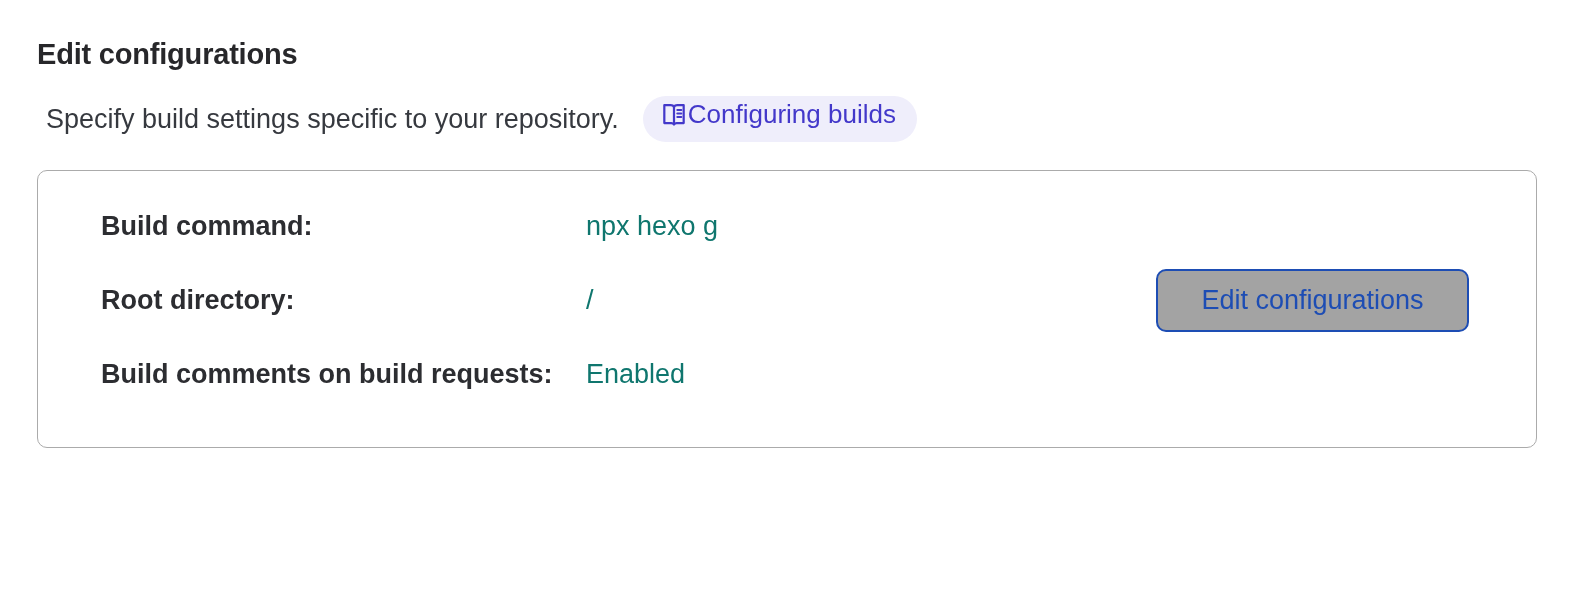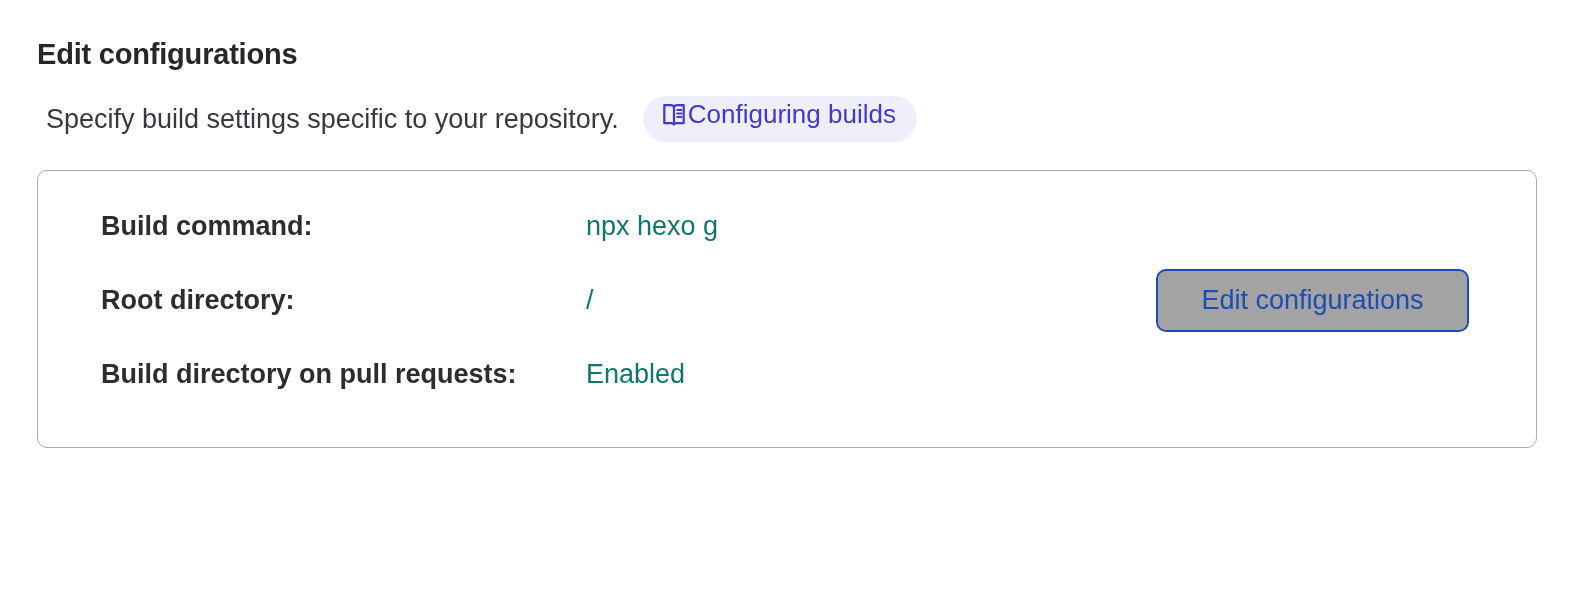--- a/index.html
+++ b/index.html
@@ -130,21 +130,21 @@
         <span class="field-value">npx hexo g</span>
       </div>
 
 
       <div class="field-row">
         <span class="field-label">Root directory:</span>
         <span class="field-value">/</span>
       </div>
 
       <div class="field-row">
-        <span class="field-label">Build directory on pull requests:</span>
+        <span class="field-label">Build comments on build requests:</span>
         <span class="field-value">Enabled</span>
       </div>
 
     </div>
 
     <button class="edit-btn">Edit configurations</button>
 
   </div>
 
 </div>

